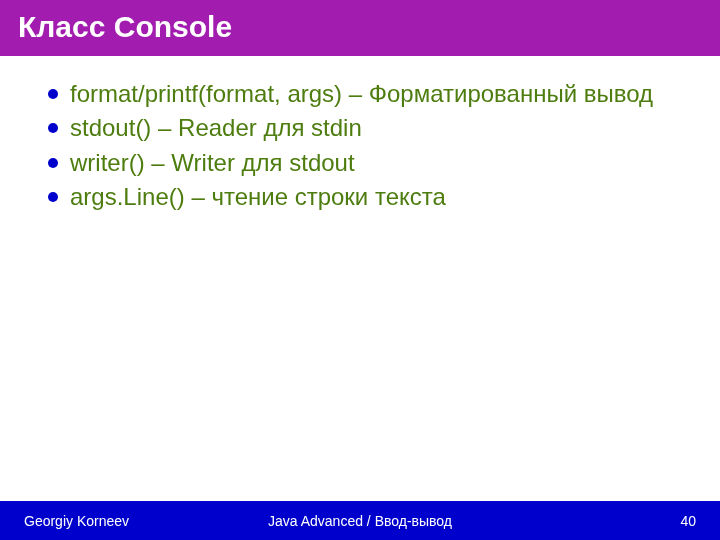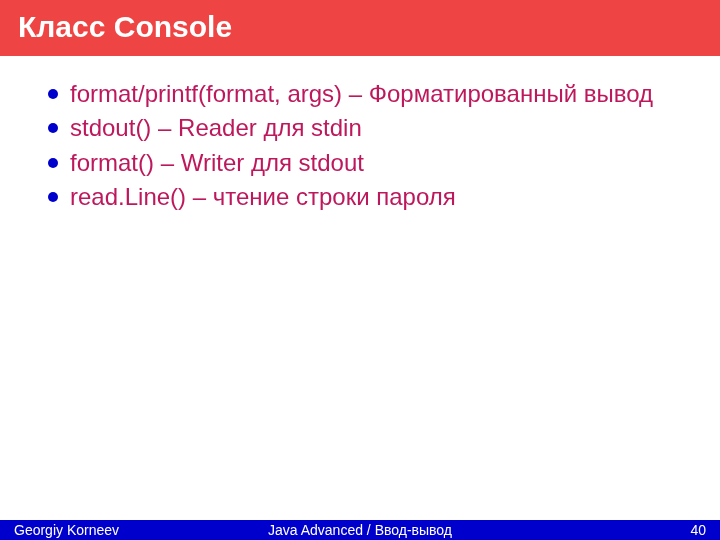--- a/index.html
+++ b/index.html
@@ -1,40 +1,40 @@
 <!DOCTYPE html>
 <html><head>
 <meta charset="utf-8">
 <style>
 * { margin: 0; padding: 0; box-sizing: border-box; }
 html, body { width: 720px; height: 540px; font-family: Arial, Helvetica, sans-serif; background: #fff; overflow: hidden; }
 .slide { width: 720px; height: 540px; display: flex; flex-direction: column; position: relative; }
-.titlebar { background: #ef4444; color: #fff; padding: 10px 18px 12px 18px; }
+.titlebar { background: #a21caf; color: #fff; padding: 10px 18px 12px 18px; }
 .titlebar h1 { font-size: 30px; font-weight: bold; }
 .content { flex: 1; padding: 22px 28px 0 48px; }
 ul.bullets { list-style: none; }
-ul.bullets li { position: relative; padding-left: 22px; font-size: 24px; line-height: 1.35; color: #be185d; margin-bottom: 2px; }
+ul.bullets li { position: relative; padding-left: 22px; font-size: 24px; line-height: 1.35; color: #4d7c0f; margin-bottom: 2px; }
 ul.bullets li::before { content: ""; position: absolute; left: 0; top: 0.45em; width: 10px; height: 10px; background: #0000cc; border-radius: 50%; }
-.footer { position: absolute; left: 0; right: 0; bottom: 0; height: 20px; background: #0000cc; color: #fff; display: flex; align-items: center; justify-content: space-between; padding: 0 14px; font-size: 14px; }
+.footer { position: absolute; left: 0; right: 0; bottom: 0; height: 39px; background: #0000cc; color: #fff; display: flex; align-items: center; justify-content: space-between; padding: 0 24px; font-size: 14px; }
 .footer .center { position: absolute; left: 0; right: 0; text-align: center; }
 .footer .right { margin-left: auto; }
 </style>
 </head>
 <body>
 
 <div class="slide">
   <div class="titlebar">
     <h1>Класс Console</h1>
   </div>
   <div class="content">
     <ul class="bullets">
       <li>format/printf(format, args) – Форматированный вывод</li>
       <li>stdout() – Reader для stdin</li>
-      <li>format() – Writer для stdout</li>
-      <li>read.Line() – чтение строки пароля</li>
+      <li>writer() – Writer для stdout</li>
+      <li>args.Line() – чтение строки текста</li>
     </ul>
   </div>
   <div class="footer">
     <span>Georgiy Korneev</span>
     <span class="center">Java Advanced / Ввод-вывод</span>
     <span class="right">40</span>
   </div>
 </div>
 
 </body></html>

